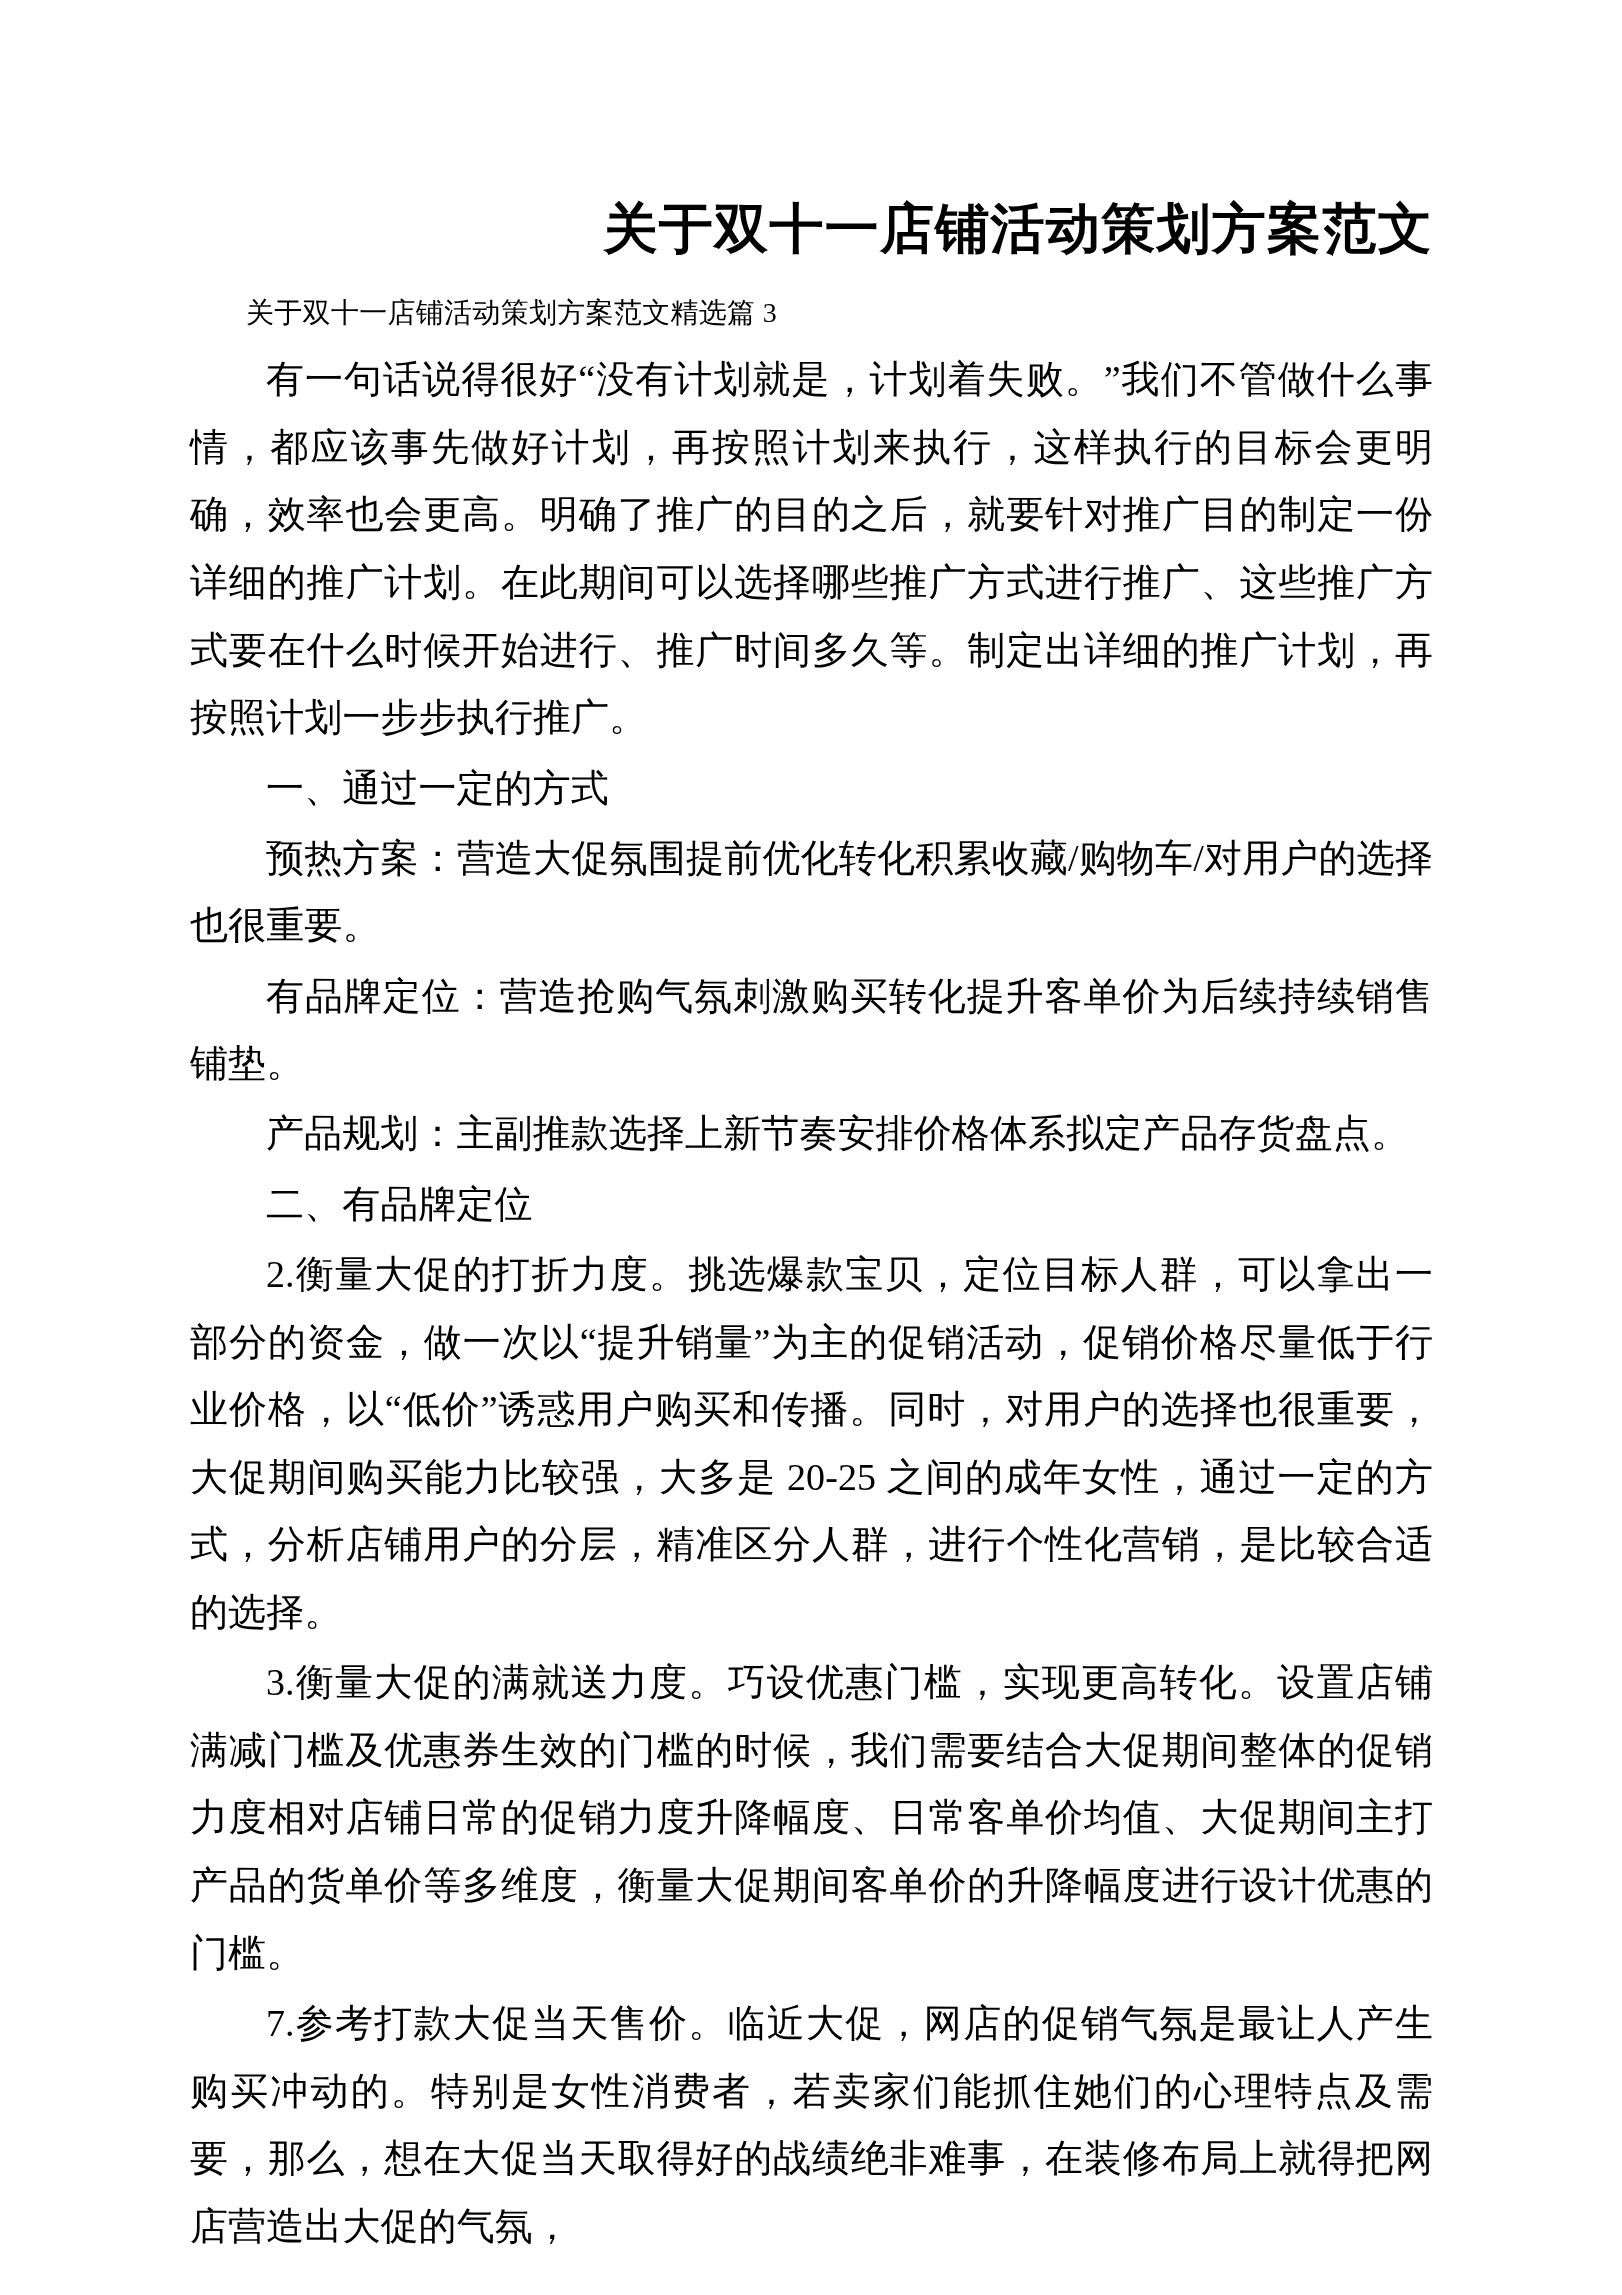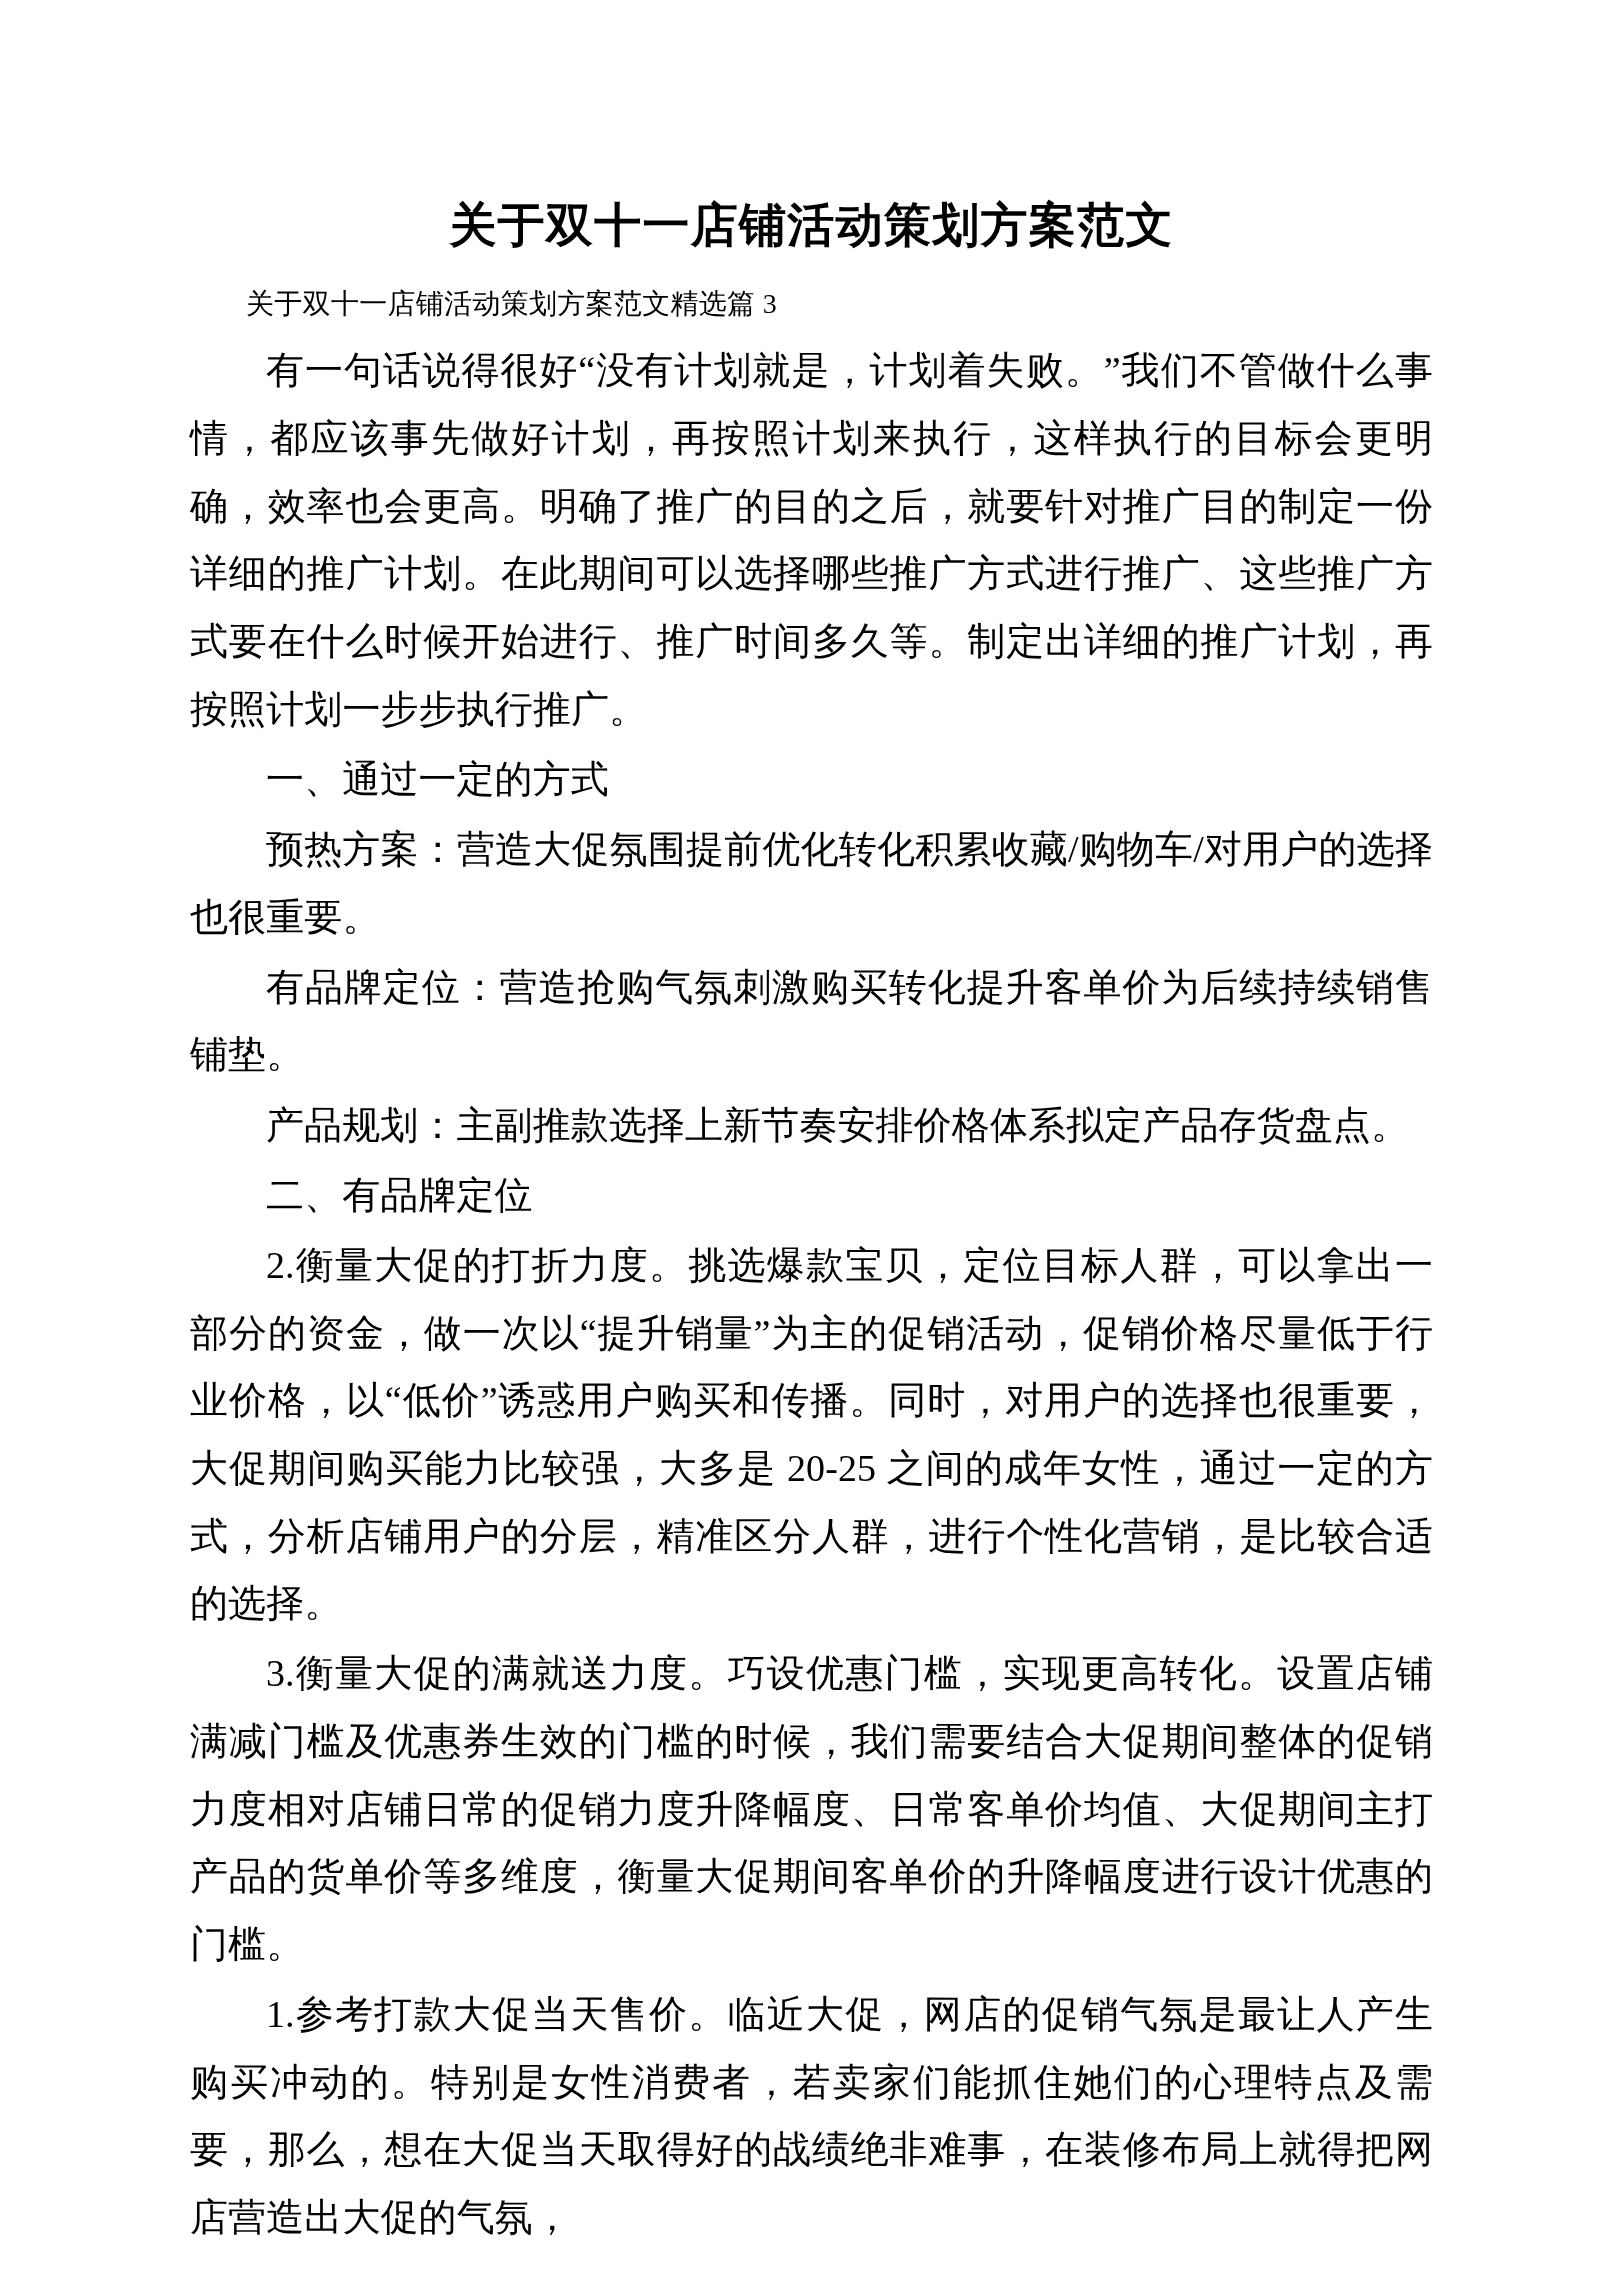--- a/index.html
+++ b/index.html
@@ -15,23 +15,23 @@
     overflow: hidden;
   }
   .page {
     box-sizing: border-box;
     width: 1623px;
     height: 2295px;
     padding: 196px 190px 0 190px;
     position: relative;
   }
   .doc-title {
-    font-size: 47px;
+    font-size: 54px;
     font-weight: bold;
-    text-align: center;
+    text-align: right;
     letter-spacing: 1.3px;
     margin: 0 0 27.5px 0;
     line-height: 1.25;
   }
   .subtitle {
     font-size: 28px;
     line-height: 1.55;
     margin: 0 0 11.8px 0;
     text-indent: 2em;
     letter-spacing: 0.3px;
@@ -68,16 +68,16 @@
 
   <p class="para">产品规划：主副推款选择上新节奏安排价格体系拟定产品存货盘点。</p>
 
   <p class="para">二、有品牌定位</p>
 
 
   <p class="para">2.衡量大促的打折力度。挑选爆款宝贝，定位目标人群，可以拿出一部分的资金，做一次以“提升销量”为主的促销活动，促销价格尽量低于行业价格，以“低价”诱惑用户购买和传播。同时，对用户的选择也很重要，大促期间购买能力比较强，大多是 20-25 之间的成年女性，通过一定的方式，分析店铺用户的分层，精准区分人群，进行个性化营销，是比较合适的选择。</p>
 
   <p class="para">3.衡量大促的满就送力度。巧设优惠门槛，实现更高转化。设置店铺满减门槛及优惠券生效的门槛的时候，我们需要结合大促期间整体的促销力度相对店铺日常的促销力度升降幅度、日常客单价均值、大促期间主打产品的货单价等多维度，衡量大促期间客单价的升降幅度进行设计优惠的门槛。</p>
 
-  <p class="para tight">1.参考打款大促当天售价。临近大促，网店的促销气氛是最让人产生购买冲动的。特别是女性消费者，若卖家们能抓住她们的心理特点及需要，那么，想在大促当天取得好的战绩绝非难事，在装修布局上就得把网店营造出大促的气氛，</p>
+  <p class="para tight">7.参考打款大促当天售价。临近大促，网店的促销气氛是最让人产生购买冲动的。特别是女性消费者，若卖家们能抓住她们的心理特点及需要，那么，想在大促当天取得好的战绩绝非难事，在装修布局上就得把网店营造出大促的气氛，</p>
 
 </div>
 
 
 </body></html>

